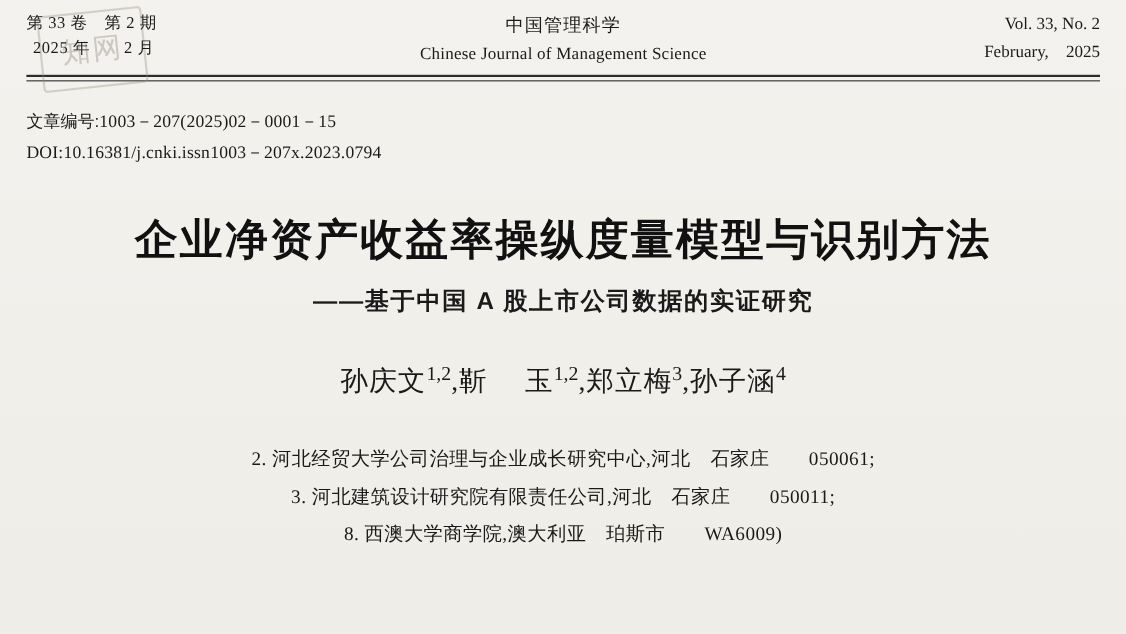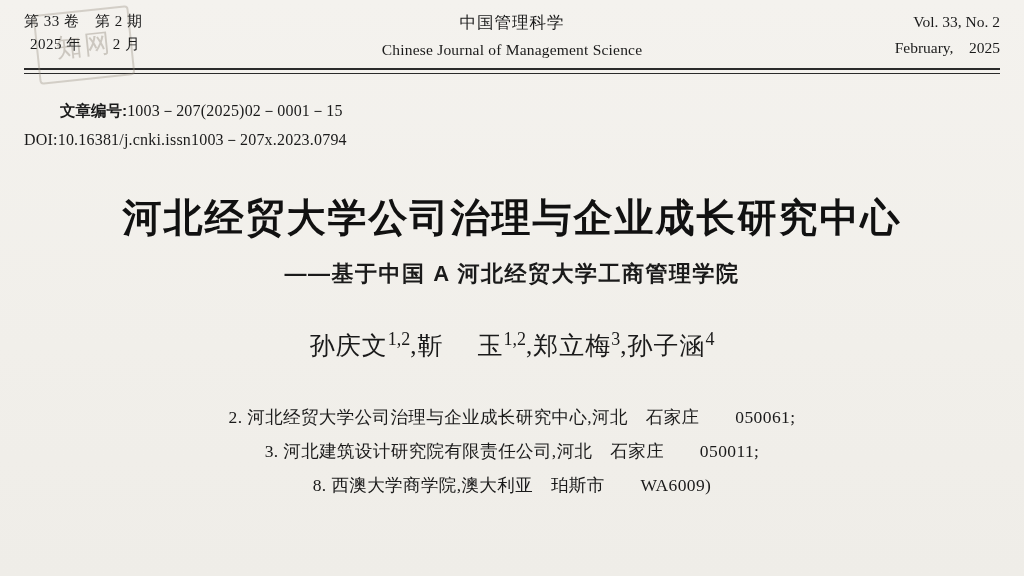--- a/index.html
+++ b/index.html
@@ -84,23 +84,22 @@
   }
 
   
   .meta {
     margin: 22px 8px 0 8px;
     font-size: 16px;
     line-height: 1.85;
   }
   .meta .label {
     font-family: "Liberation Sans", sans-serif;
-    font-weight: bold;
+    font-weight: normal;
     font-size: 15.5px;
-    margin-left: 36px;
   }
   .meta .value {
     font-family: "Liberation Serif", serif;
     letter-spacing: 0.2px;
     text-align: center;
   }
   .meta-row {
     white-space: nowrap;
   }
 
@@ -207,22 +206,22 @@
   <div class="meta">
     <div class="meta-row">
       <span class="label">文章编号:</span><span class="value">1003－207(2025)02－0001－15</span>
     </div>
     <div class="meta-row">
       <span class="value">DOI:</span><span class="value">10.16381/j.cnki.issn1003－207x.2023.0794</span>
     </div>
   </div>
 
   <div class="title-block">
-    <div class="title-main">河北经贸大学公司治理与企业成长研究中心</div>
-    <div class="title-sub">——基于中国 A 河北经贸大学工商管理学院</div>
+    <div class="title-main">企业净资产收益率操纵度量模型与识别方法</div>
+    <div class="title-sub">——基于中国 A 股上市公司数据的实证研究</div>
   </div>
 
   <div class="authors">
     <span>孙庆文</span><sup>1,2</sup><span>,</span><span>靳</span><span class="author-gap"></span><span>玉</span><sup>1,2</sup><span>,</span><span>郑立梅</span><sup>3</sup><span>,</span><span>孙子涵</span><sup>4</sup>
   </div>
 
   <div class="affils">
     <div class="affil-line">2. 河北经贸大学公司治理与企业成长研究中心,河北　石家庄　　050061;</div>
     <div class="affil-line">3. 河北建筑设计研究院有限责任公司,河北　石家庄　　050011;</div>
     <div class="affil-line">8. 西澳大学商学院,澳大利亚　珀斯市　　WA6009)</div>

